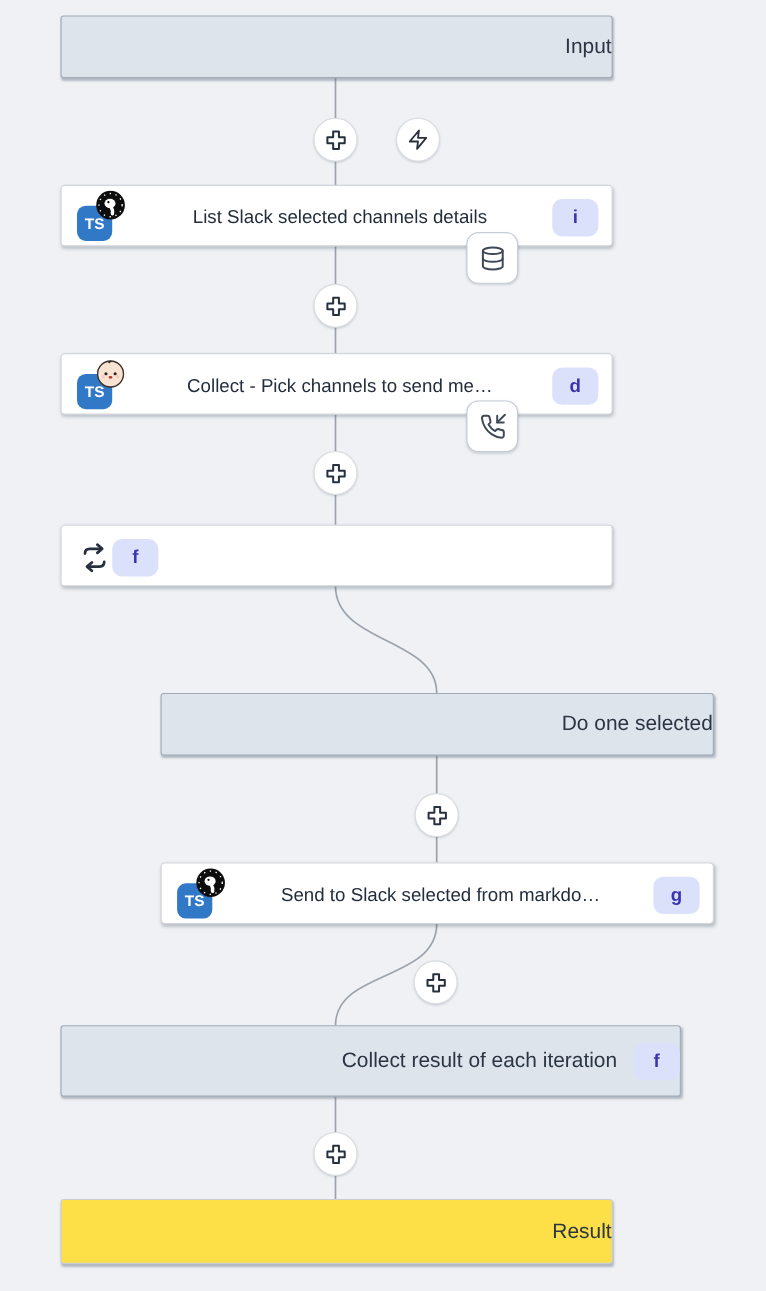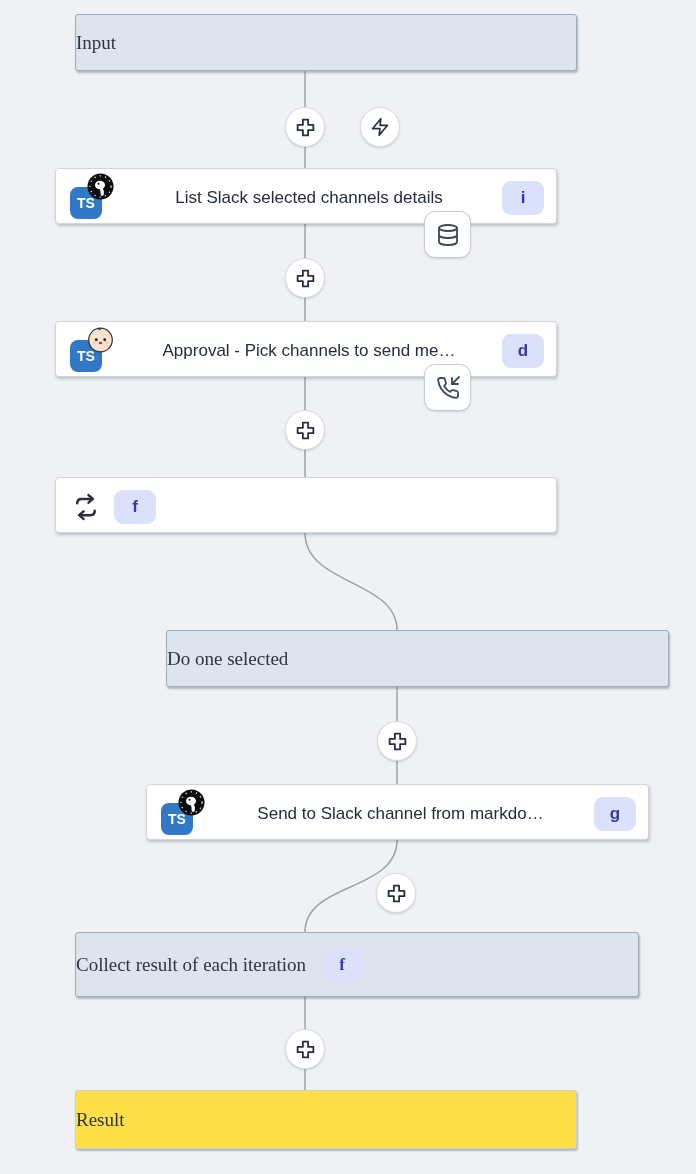--- a/index.html
+++ b/index.html
@@ -10,34 +10,33 @@
   }
   .canvas{position:relative;width:696px;height:1174px;background:#eff1f4;}
   svg.edges{position:absolute;left:0;top:0;z-index:0;}
   .edge{stroke:#9aa2ac;stroke-width:1.5;fill:none;}
 
   
   .vnode{
     position:absolute;z-index:1;box-sizing:border-box;
     background:#dde4ec;border:1px solid #a0abb8;border-radius:3px;
     box-shadow:1px 2px 2px rgba(104,116,134,.45);
-    display:flex;align-items:center;justify-content:flex-start;gap:13px;
-    font-family:Liberation Serif, serif;
-    font-size:19px;color:#2b3543;cursor:pointer;margin-left:20px;
+    display:flex;align-items:center;justify-content:flex-end;gap:13px;
+    font-family:Liberation Sans, sans-serif;
+    font-size:19px;color:#2b3543;cursor:pointer;
   }
   .vnode.white{background:#fde047;border-color:#c9ced5;}
 
   
   .node{
     position:absolute;z-index:2;box-sizing:border-box;
     background:#ffffff;border:1px solid #d2d6db;border-radius:4px;
     box-shadow:1px 2px 3px rgba(40,50,70,.25);
     display:flex;align-items:center;cursor:pointer;
     padding:4px 12px 0 14px;
-    gap:12px;
   }
   .node .nlabel{
     flex:1;text-align:center;font-size:17px;color:#232d3b;
     white-space:nowrap;overflow:hidden;
   }
   .badge{
     min-width:42px;height:34px;border-radius:9px;background:#dbe1fb;
     display:flex;align-items:center;justify-content:center;
     font-weight:bold;font-size:17px;color:#3a35ad;
   }
@@ -134,21 +133,21 @@
       <svg class="overlay" viewBox="0 0 22 22">
         <circle cx="11" cy="11.4" r="9.6" fill="#f8e3d3" stroke="#3c3028" stroke-width="1"></circle>
         <path d="M9.2 3.2c.5-1.1 1.7-1.8 2.9-1.5-.8.4-1.3 1-1.4 1.7z" fill="#2b2320"></path>
         <circle cx="7.6" cy="11.2" r="1.15" fill="#2b2320"></circle>
         <circle cx="14.4" cy="11.2" r="1.15" fill="#2b2320"></circle>
         <circle cx="5.6" cy="13.4" r="1.2" fill="#f5c8c1"></circle>
         <circle cx="16.4" cy="13.4" r="1.2" fill="#f5c8c1"></circle>
         <ellipse cx="11" cy="13.9" rx="1.5" ry="1" fill="#b83d34"></ellipse>
       </svg>
     </span>
-    <span class="nlabel">Approval - Pick channels to send me…</span>
+    <span class="nlabel">Collect - Pick channels to send me…</span>
     <span class="badge">d</span>
   </div>
   <div class="attach" style="left:424px;top:364px">
     <svg width="24" height="24" viewBox="0 0 24 24" fill="none" stroke="#3e4856" stroke-width="1.8" stroke-linecap="round" stroke-linejoin="round">
       <polyline points="16 2 16 8 22 8"></polyline>
       <line x1="23" y1="1" x2="16" y2="8"></line>
       <path d="M22 16.92v3a2 2 0 0 1-2.18 2 19.79 19.79 0 0 1-8.63-3.07 19.5 19.5 0 0 1-6-6 19.79 19.79 0 0 1-3.07-8.67A2 2 0 0 1 4.11 2h3a2 2 0 0 1 2 1.72 12.84 12.84 0 0 0 .7 2.81 2 2 0 0 1-.45 2.11L8.09 9.91a16 16 0 0 0 6 6l1.27-1.27a2 2 0 0 1 2.11-.45 12.84 12.84 0 0 0 2.81.7A2 2 0 0 1 22 16.92z"></path>
     </svg>
   </div>
 
@@ -184,21 +183,21 @@
     <span class="langwrap">
       <span class="tsbox">TS</span>
       <svg class="overlay" viewBox="0 0 22 22">
         <circle cx="11" cy="11" r="10.6" fill="#0d0d0d"></circle>
         <circle cx="11" cy="11" r="8.6" fill="none" stroke="#fff" stroke-width="1" stroke-dasharray="1 3.4"></circle>
         <ellipse cx="10.6" cy="9.8" rx="4.1" ry="3.5" fill="#fff"></ellipse>
         <path d="M11.5 12.6c.9 1.4 1.2 3 .9 4.8" stroke="#fff" stroke-width="2.6" fill="none" stroke-linecap="round"></path>
         <circle cx="9.4" cy="8.8" r="0.85" fill="#0d0d0d"></circle>
       </svg>
     </span>
-    <span class="nlabel">Send to Slack channel from markdo…</span>
+    <span class="nlabel">Send to Slack selected from markdo…</span>
     <span class="badge">g</span>
   </div>
 
   <button class="circlebtn" style="left:376px;top:873px">
     <svg width="21" height="21" viewBox="0 0 24 24">
       <path d="M9 3h6v6h6v6h-6v6H9v-6H3V9h6V3z" fill="#fff" stroke="#28303f" stroke-width="2.1" stroke-linejoin="round"></path>
     </svg>
   </button>
 
   <div class="vnode" style="left:55px;top:932px;width:564px;height:65px">

